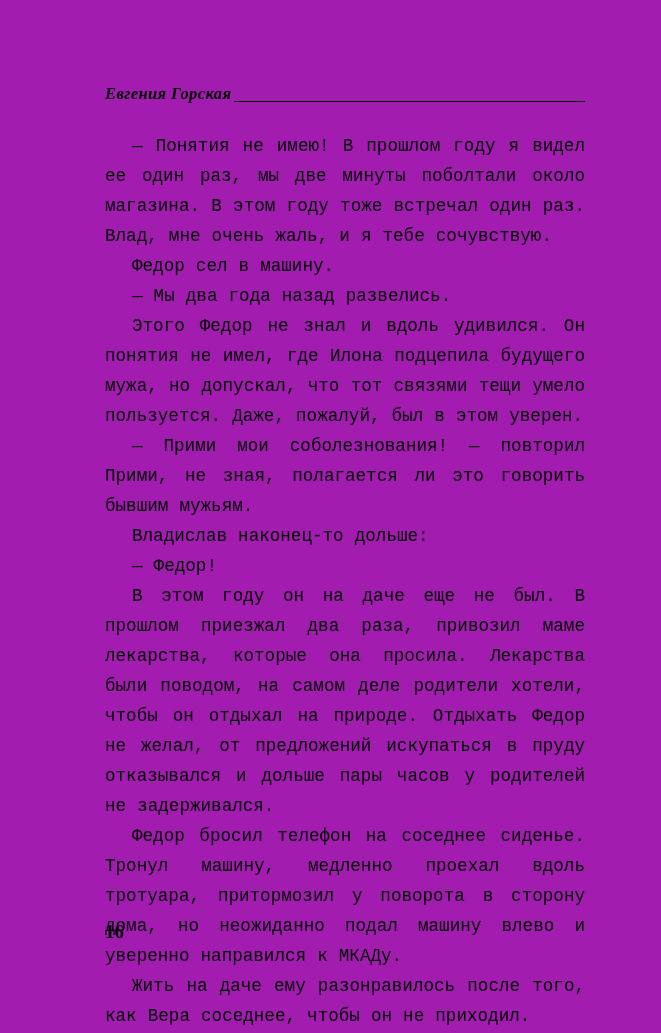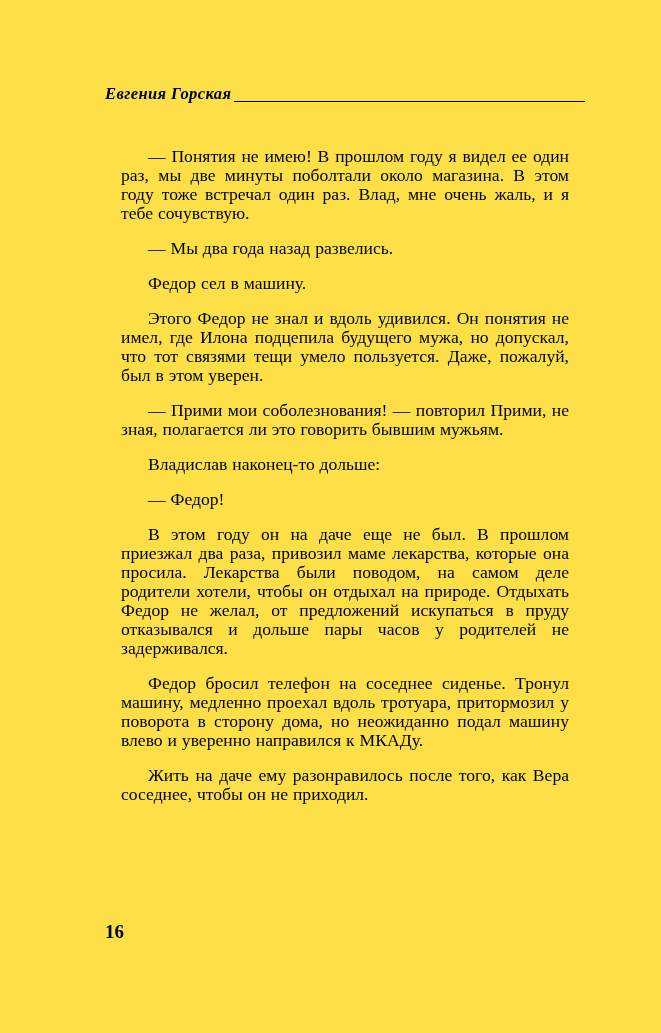--- a/index.html
+++ b/index.html
@@ -4,21 +4,21 @@
 <style>
   html, body {
     margin: 0;
     padding: 0;
     background: #ffffff;
   }
   .page {
     position: relative;
     width: 661px;
     height: 1033px;
-    background: #fde047;
+    background: #a21caf;
     color: #000000;
     font-family: "Liberation Serif", serif;
     overflow: hidden;
   }
   .running-header {
     position: absolute;
     left: 105px;
     right: 76px;
     top: 85px;
     display: flex;
@@ -39,26 +39,27 @@
     margin-bottom: 1px;
     height: 0;
   }
   .text-block {
     position: absolute;
     left: 105px;
     right: 76px;
     top: 131px;
   }
   .para {
-    margin: 16px;
+    margin: 0;
     text-indent: 27px;
     text-align: justify;
     font-size: 17.6px;
-    line-height: 19px;
+    line-height: 30px;
     word-spacing: 0.5px;
+    font-family: Liberation Mono, monospace;
   }
   .page-number {
     position: absolute;
     left: 105px;
     top: 921px;
     font-weight: bold;
     font-size: 19px;
     text-align: center;
   }
 </style>
@@ -67,22 +68,22 @@
 
 <div class="page">
 
   <div class="running-header">
     <span class="author">Евгения Горская</span>
     <span class="header-rule"></span>
   </div>
 
   <div class="text-block">
     <p class="para">— Понятия не имею! В прошлом году я видел ее один раз, мы две минуты поболтали около магазина. В этом году тоже встречал один раз. Влад, мне очень жаль, и я тебе сочувствую.</p>
+    <p class="para">Федор сел в машину.</p>
     <p class="para">— Мы два года назад развелись.</p>
-    <p class="para">Федор сел в машину.</p>
     <p class="para">Этого Федор не знал и вдоль удивился. Он понятия не имел, где Илона подцепила будущего мужа, но допускал, что тот связями тещи умело пользуется. Даже, пожалуй, был в этом уверен.</p>
     <p class="para">— Прими мои соболезнования! — повторил Прими, не зная, полагается ли это говорить бывшим мужьям.</p>
     <p class="para">Владислав наконец-то дольше:</p>
     <p class="para">— Федор!</p>
     <p class="para">В этом году он на даче еще не был. В прошлом приезжал два раза, привозил маме лекарства, которые она просила. Лекарства были поводом, на самом деле родители хотели, чтобы он отдыхал на природе. Отдыхать Федор не желал, от предложений искупаться в пруду отказывался и дольше пары часов у родителей не задерживался.</p>
     <p class="para">Федор бросил телефон на соседнее сиденье. Тронул машину, медленно проехал вдоль тротуара, притормозил у поворота в сторону дома, но неожиданно подал машину влево и уверенно направился к МКАДу.</p>
     <p class="para">Жить на даче ему разонравилось после того, как Вера соседнее, чтобы он не приходил.</p>
   </div>
 
   <div class="page-number">16</div>

